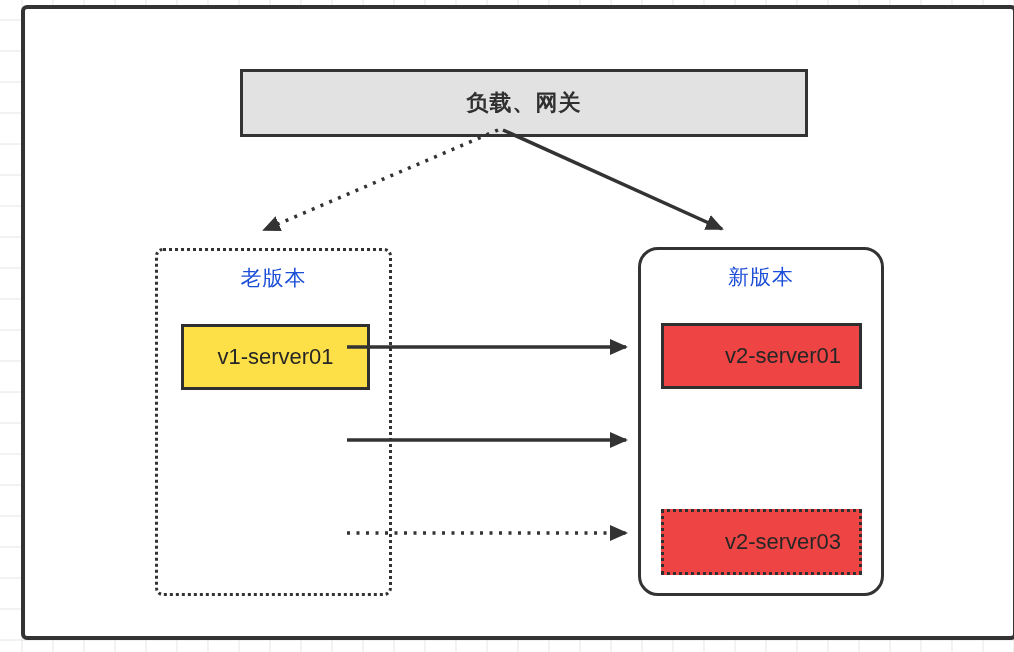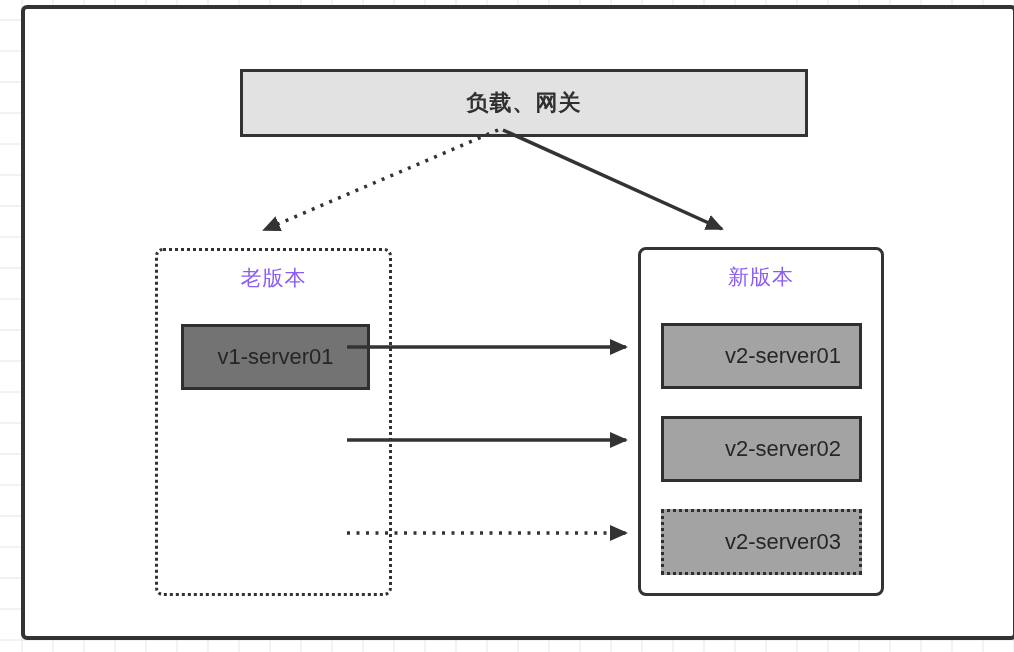--- a/index.html
+++ b/index.html
@@ -48,43 +48,43 @@
     width: 237px;
     border: 3px dotted #333333;
     border-radius: 8px;
   }
   .group-new {
     left: 613px;
     top: 238px;
     width: 246px;
     height: 349px;
     border: 3px solid #333333;
-    border-radius: 8px;
+    border-radius: 20px;
   }
   .group-title {
     position: absolute;
     top: 13px; left: 0; right: 0;
     text-align: center;
-    font-size: 21px; font-weight: 500; color: #8b5cf6;
+    font-size: 21px; font-weight: 500; color: #1d4ed8;
     letter-spacing: 1px;
   }
   .server {
     position: absolute;
     height: 66px;
     border: 3px solid #2f2f2f;
     display: flex; align-items: center; justify-content: center;
     font-size: 22px; font-weight: 500; color: #262626;
   }
   .group-old .server { left: 23px; width: 189px; }
   .group-new .server { left: 20px; width: 201px; }
   .row-0 { top: 73px; }
   .row-1 { top: 166px; }
   .row-2 { top: 259px; }
-  .fill-red   { background: #737373; }
-  .fill-green { background: #a3a3a3; padding-left: 43px; }
+  .fill-red   { background: #fde047; }
+  .fill-green { background: #ef4444; padding-left: 43px; }
   .border-dotted { border-style: dotted; }
   .edges {
     position: absolute;
     left: 0; top: 0;
     width: 1014px; height: 652px;
     pointer-events: none;
   }
   .edge-solid  { stroke: #333333; stroke-width: 3.5; }
   .edge-dotted { stroke: #333333; stroke-width: 3.5; stroke-dasharray: 3 6.5; }
 </style>
@@ -99,21 +99,20 @@
     </div>
 
     <div class="group group-old">
       <div class="group-title">老版本</div>
       <div class="server fill-red row-0">v1-server01</div>
     </div>
 
     <div class="group group-new">
       <div class="group-title">新版本</div>
       <div class="server fill-green row-0">v2-server01</div>
-      <div class="server fill-green row-1">v2-server02</div>
       <div class="server fill-green row-2 border-dotted">v2-server03</div>
     </div>
 
   </div>
 
   <svg class="edges" viewBox="0 0 1014 652" xmlns="http://www.w3.org/2000/svg">
     <defs>
       <marker id="ah" markerUnits="userSpaceOnUse" markerWidth="22" markerHeight="18" refX="16" refY="8" orient="auto">
         <path d="M0,0 L18,8 L0,16 Z" fill="#333333"></path>
       </marker>

